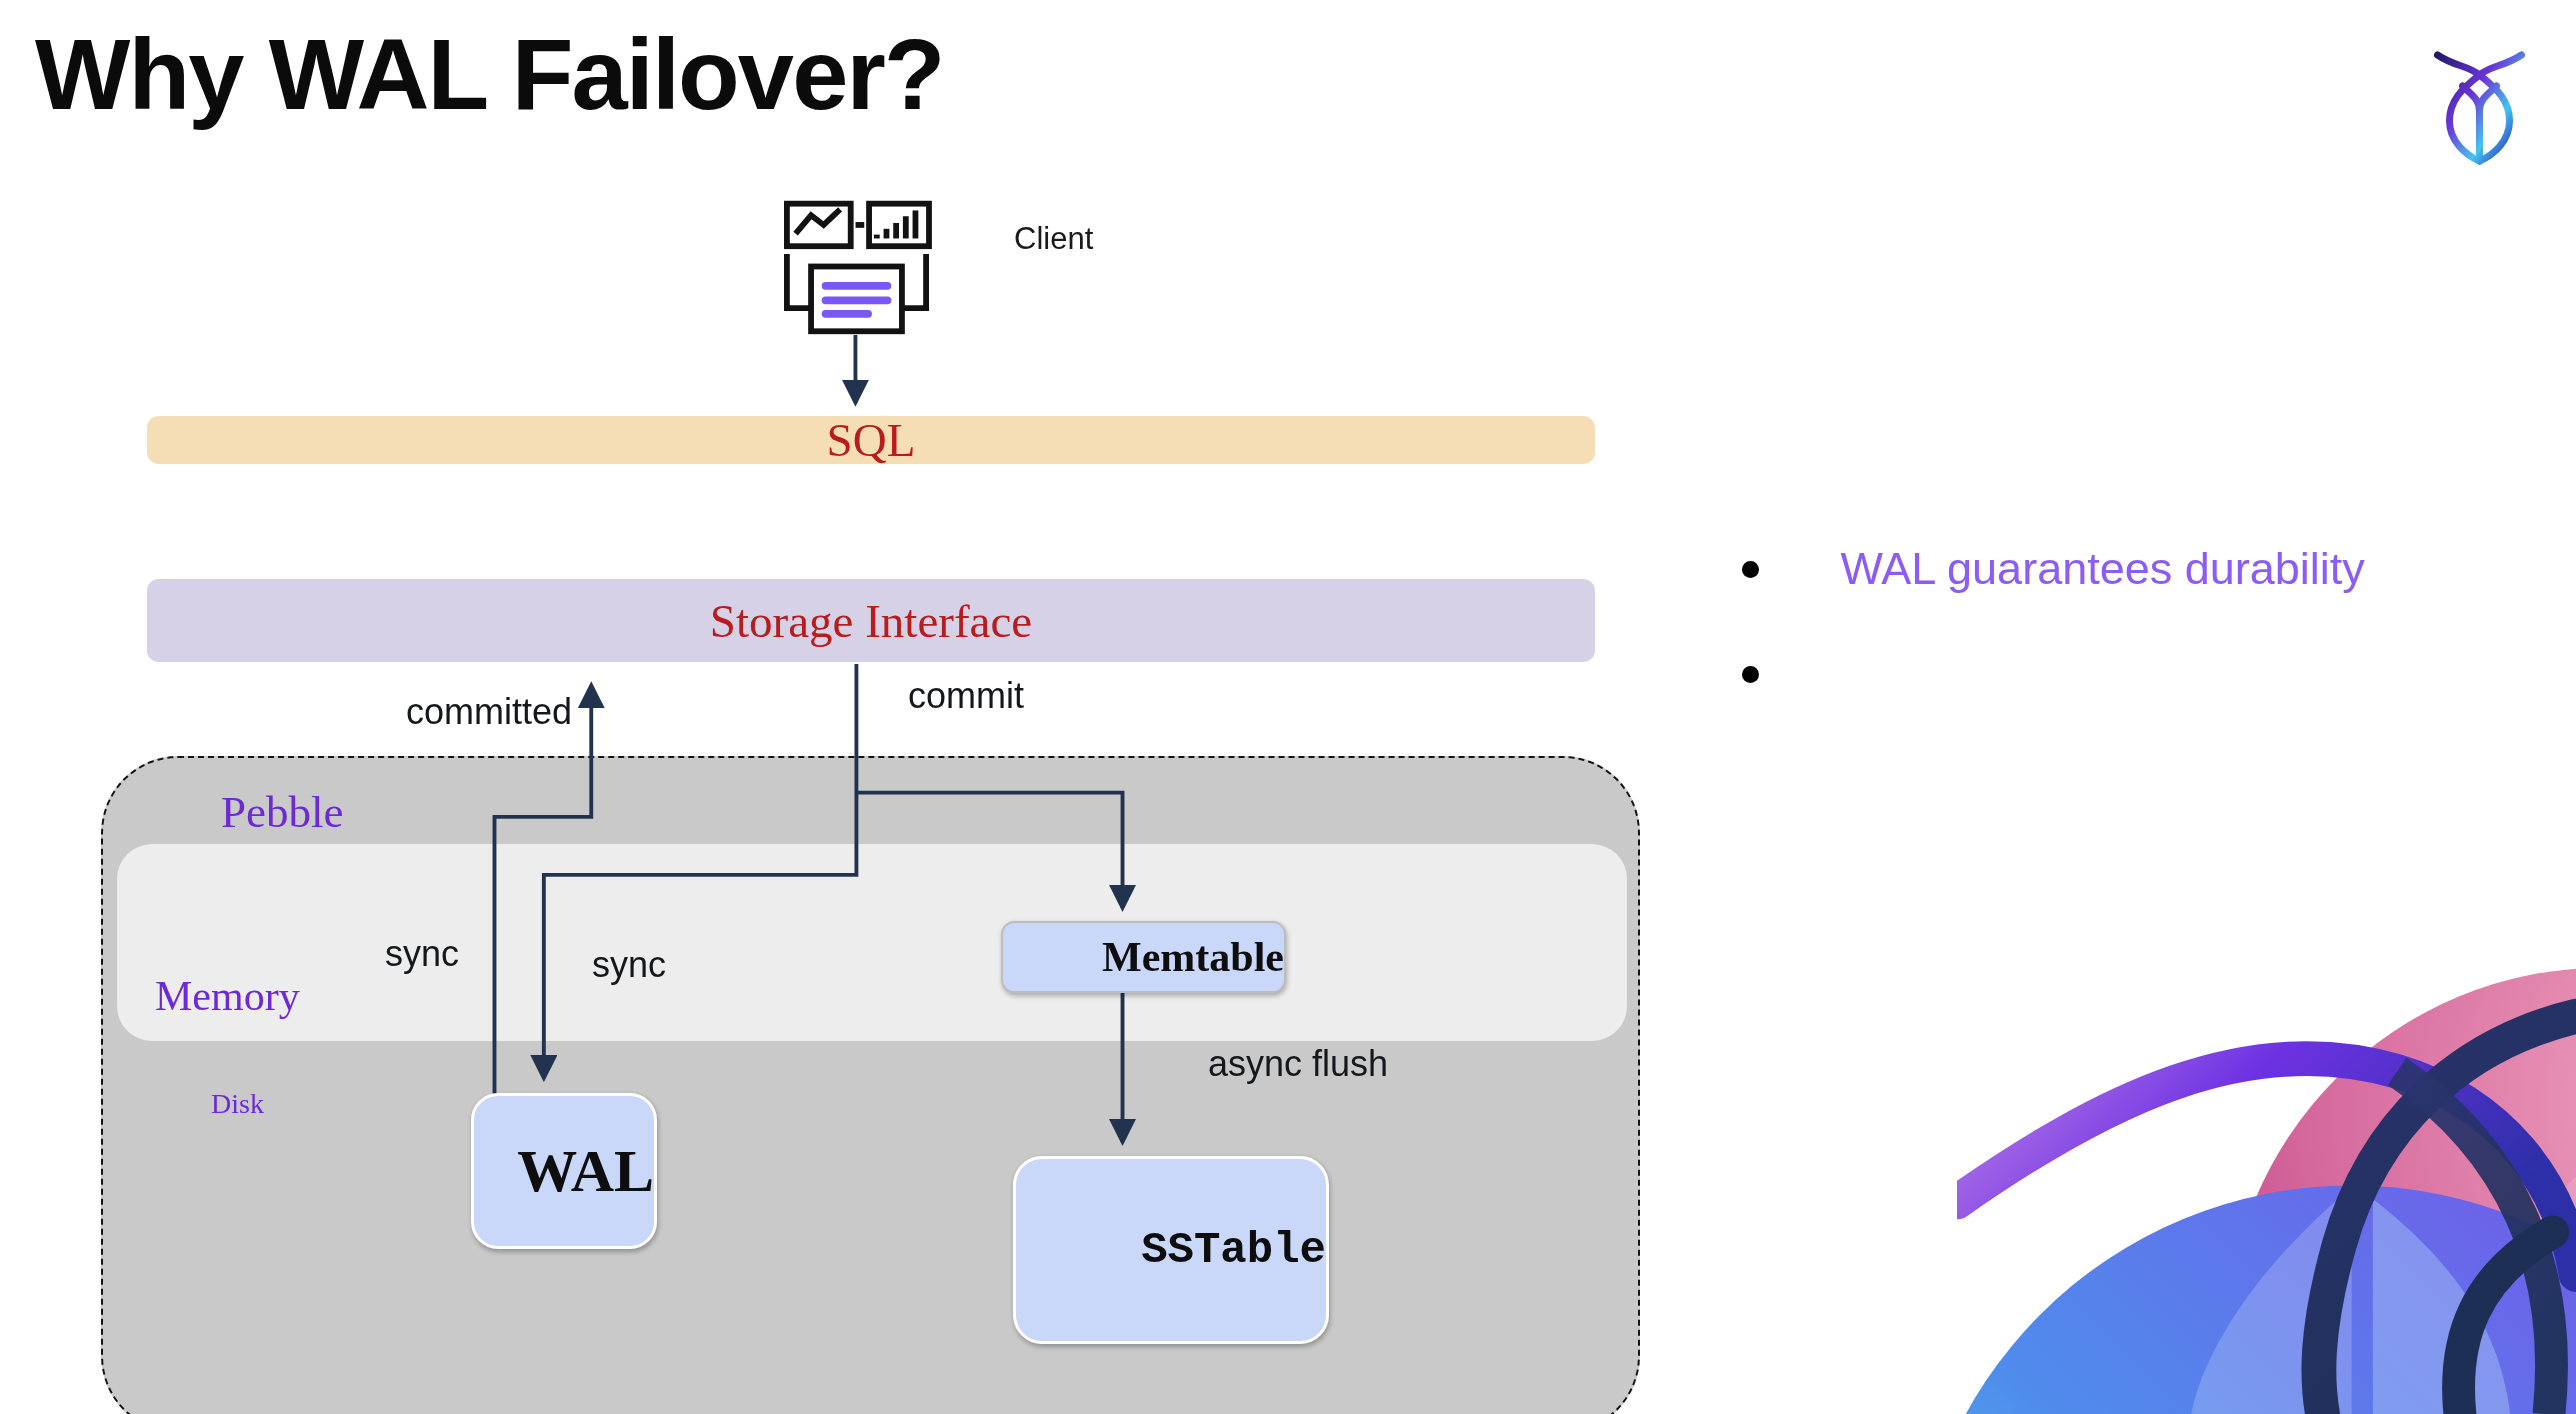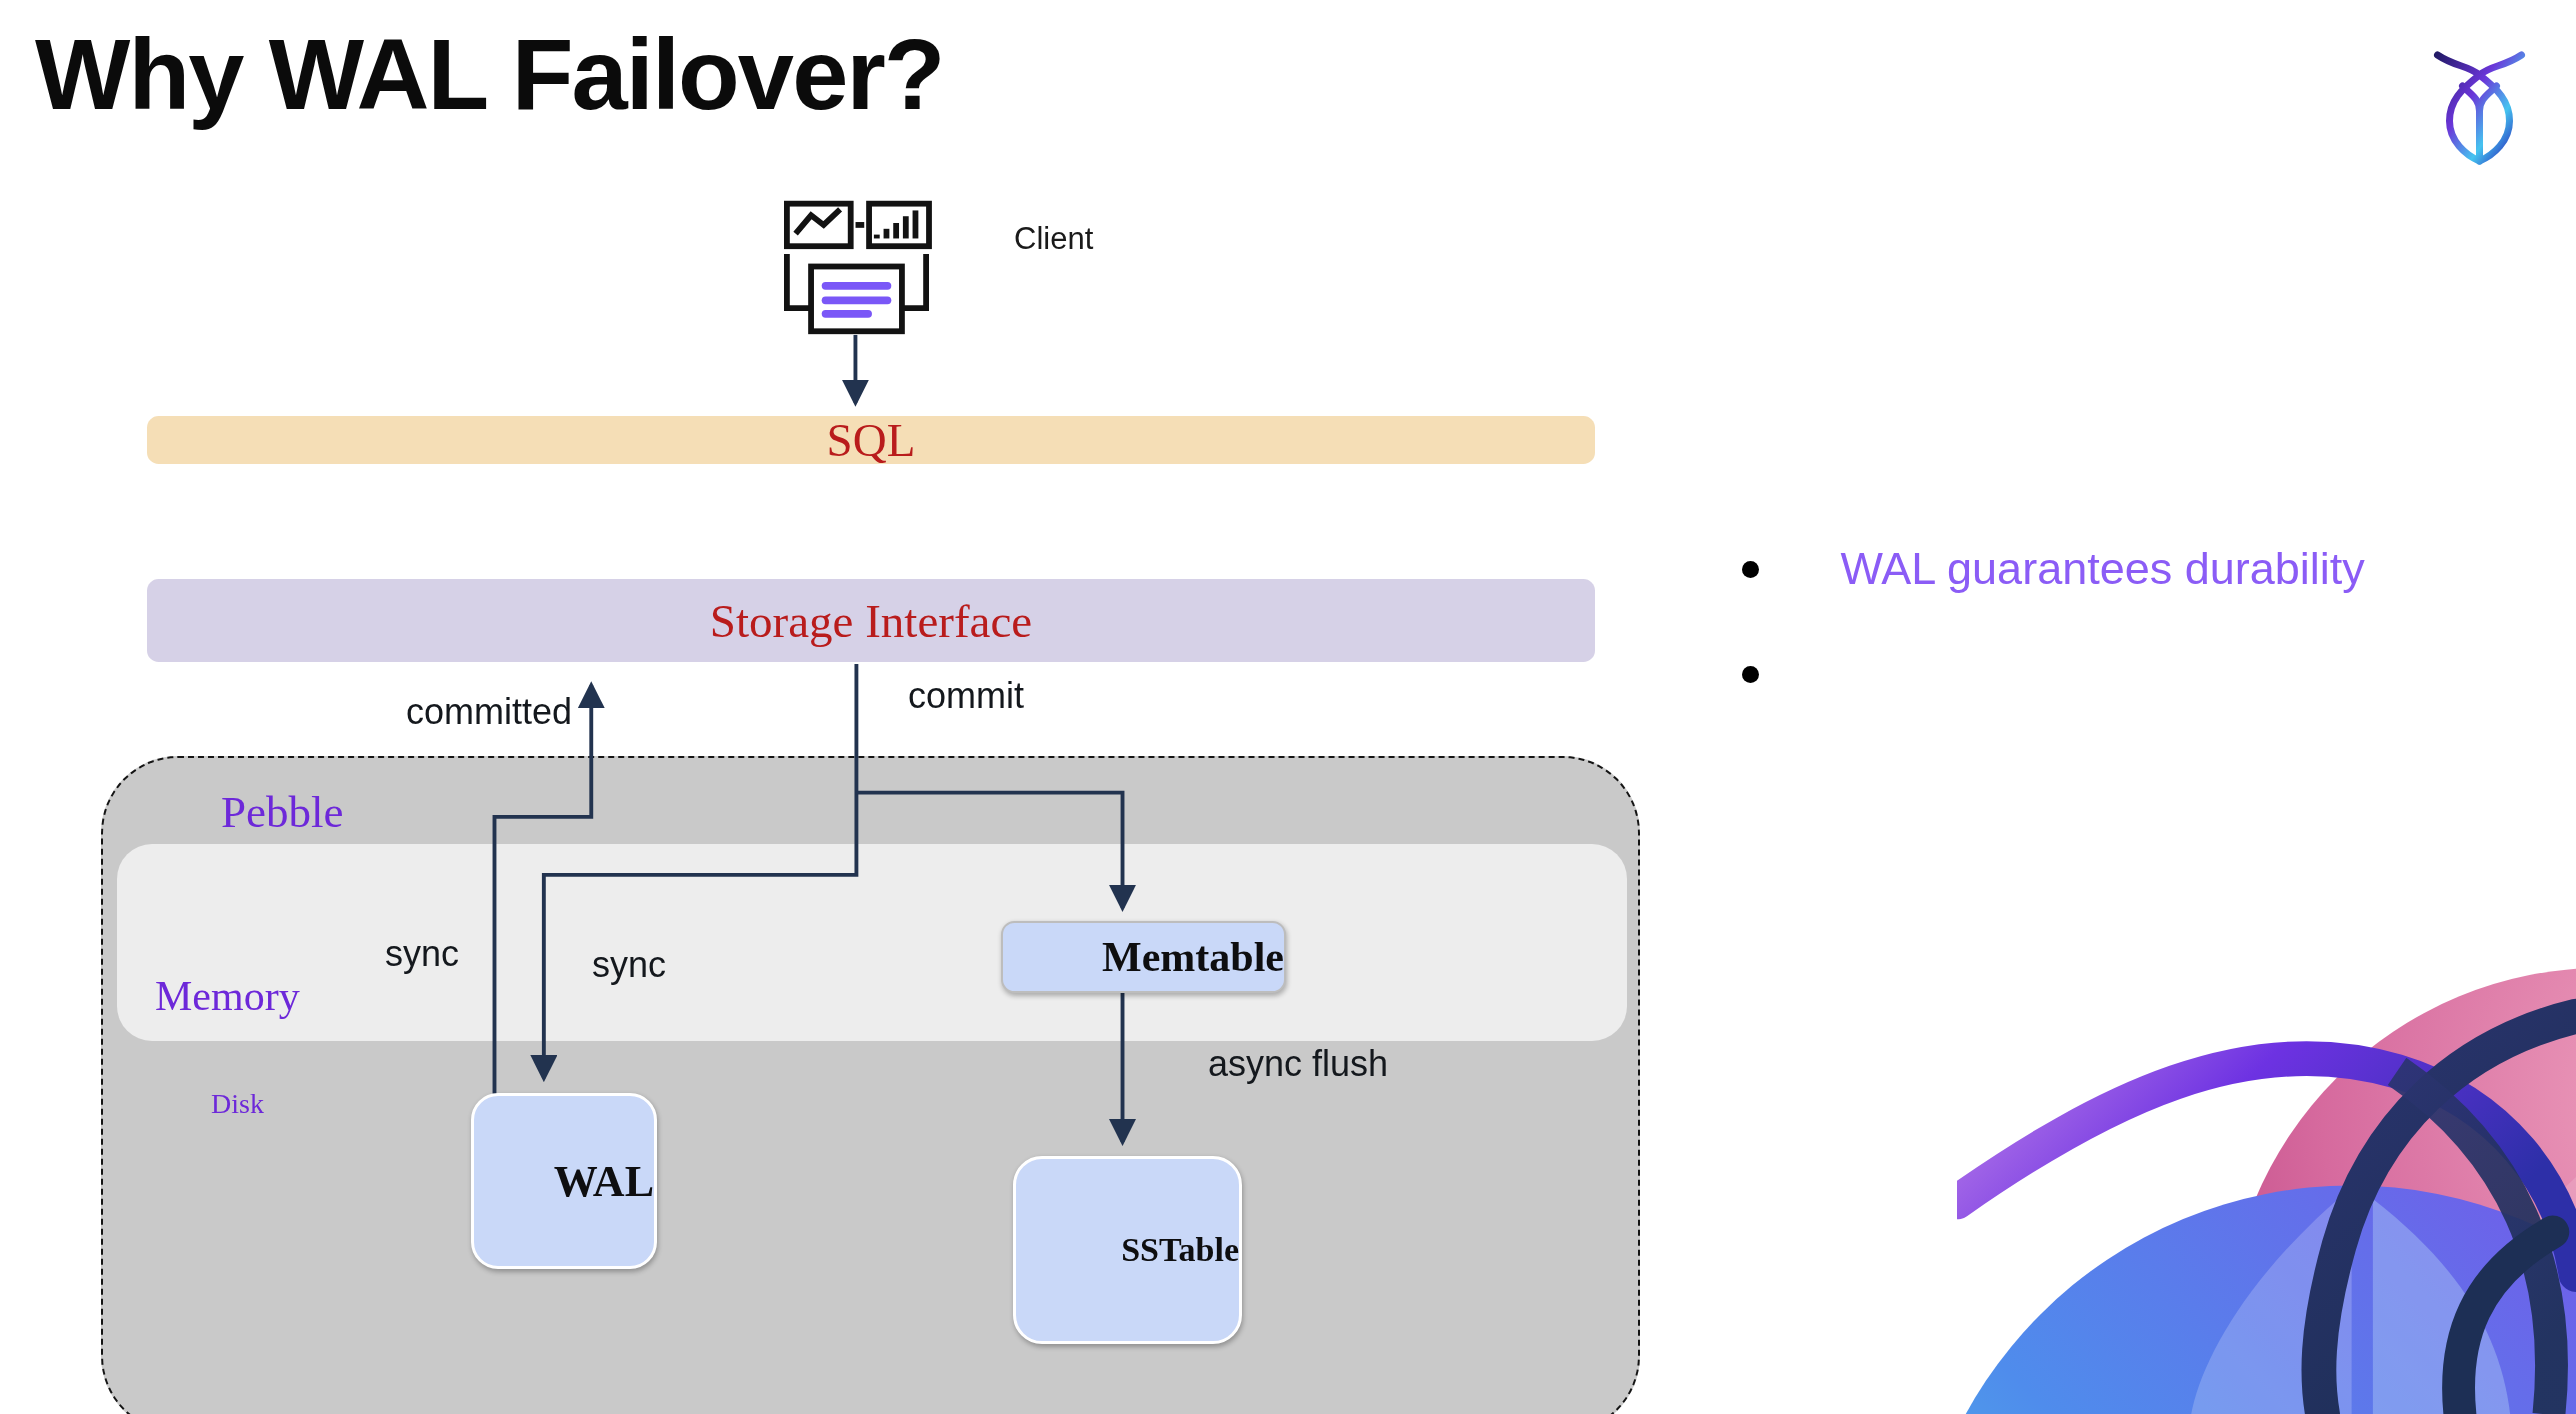--- a/index.html
+++ b/index.html
@@ -33,26 +33,26 @@
           background:#ededed;border-radius:35px;}
   .zone-label{position:absolute;font-family:"Liberation Serif",serif;color:#6d28d9;z-index:5;}
   .lbl-pebble{left:221px;top:786px;font-size:45px;}
   .lbl-memory{left:155px;top:972px;font-size:42px;}
   .lbl-disk{left:211px;top:1088px;font-size:28px;}
 
   
   .node{position:absolute;background:#c9d8f8;display:flex;align-items:center;justify-content:flex-end;
         font-family:"Liberation Serif",serif;font-weight:700;color:#0e0e10;z-index:4;
         box-sizing:border-box;box-shadow:1px 2.9px 5.8px rgba(0,0,0,0.28);margin-left:16px;}
-  .node-wal{left:455px;top:1093px;width:186px;height:176px;border:3.9px solid #ffffff;
-            border-radius:27px;font-size:44px;}
+  .node-wal{left:455px;top:1093px;width:186px;height:156px;border:3.9px solid #ffffff;
+            border-radius:27px;font-size:60px;}
   .node-memtable{left:985px;top:921px;width:285px;height:72px;border:2.9px solid #bdbdbd;
             border-radius:13.5px;font-size:42px;}
-  .node-sstable{left:997px;top:1156px;width:229px;height:188px;border:3.9px solid #ffffff;
-            border-radius:29px;font-size:34px;}
+  .node-sstable{left:997px;top:1156px;width:316px;height:188px;border:3.9px solid #ffffff;
+            border-radius:29px;font-size:44px;font-family:Liberation Mono, monospace;}
 
   
   .edges{position:absolute;left:0;top:0;width:2576px;height:1415px;z-index:3;pointer-events:none;}
   .edge-label{position:absolute;font-size:36px;color:#14181d;z-index:5;}
   .lbl-committed{left:406px;top:691px;}
   .lbl-commit{left:908px;top:675px;}
   .lbl-sync-left{left:385px;top:933px;}
   .lbl-sync-right{left:592px;top:944px;}
   .lbl-async-flush{left:1208px;top:1043px;}
 

